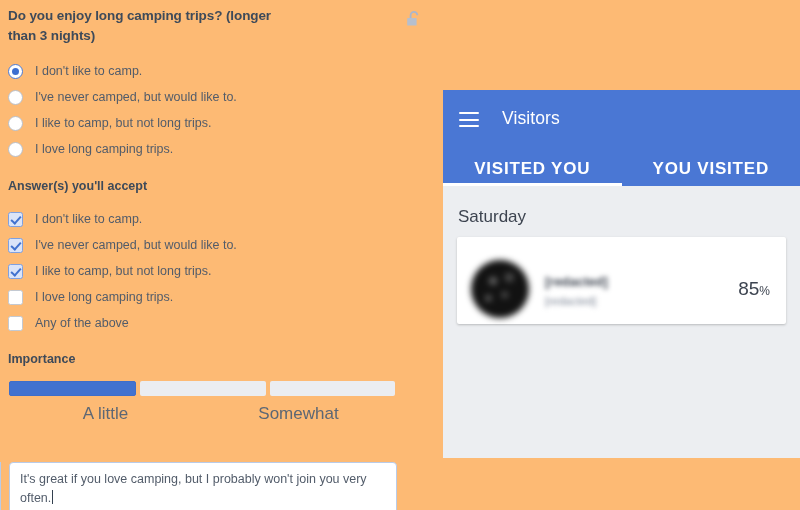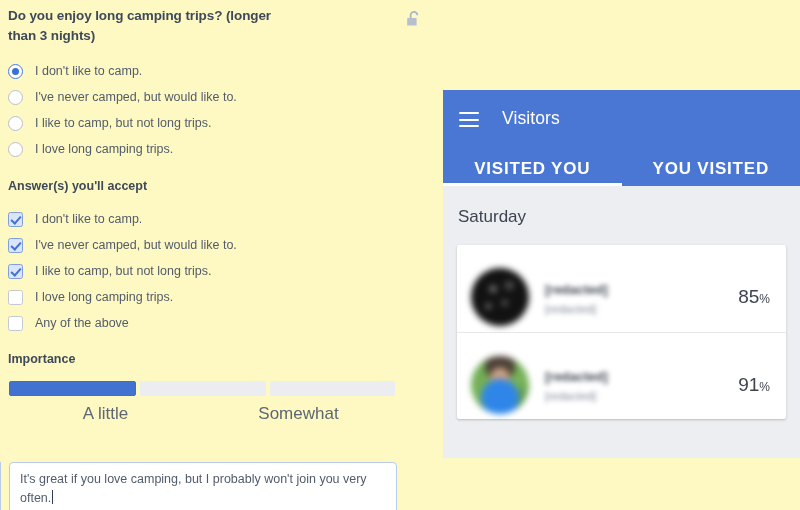--- a/index.html
+++ b/index.html
@@ -4,21 +4,21 @@
 <title>Survey question and Visitors panel</title>
 <style>
   * { box-sizing: border-box; }
   html, body {
     margin: 0; padding: 0;
     width: 800px; height: 510px;
     background: #ffffff;
     font-family: "Liberation Sans", sans-serif;
     overflow: hidden;
   }
-  #root { position: relative; width: 800px; height: 510px; background: #fef9c3; }
+  #root { position: relative; width: 800px; height: 510px; background: #fdba74; }
 
   
   .survey { position: absolute; left: 0; top: 0; width: 440px; height: 510px; }
 
   .q-title {
     position: absolute; left: 8px; top: 6px; width: 290px;
     font-size: 13.5px; font-weight: bold; color: #3e4a59;
     line-height: 20px; letter-spacing: -0.1px;
   }
 
@@ -106,21 +106,21 @@
   .tabs { height: 35px; background: #4a77d4; display: flex; position: relative; }
   .tab {
     flex: 1 1 0; display: flex; align-items: center; justify-content: center;
     font-size: 17px; font-weight: bold; color: #fff; letter-spacing: .8px;
   }
   .tab.inactive { color: #ffffff; }
   .tab-underline {
     position: absolute; left: 0; bottom: 0; width: 50%; height: 3px; background: #ffffff;
   }
   .day-head {
-    padding: 21px 0 18px 15px; font-size: 17px; color: #3d4450;
+    padding: 21px 0 10px 15px; font-size: 17px; color: #3d4450;
   }
   .card {
     margin: 0 14px; background: #fff; border-radius: 2px;
     box-shadow: 0 1px 2.5px rgba(0,0,0,.22);
   }
   .vrow { display: flex; align-items: center; height: 87px; padding: 17px 16px 0 14px; }
   .vrow + .vrow { border-top: 1px solid #e6e8eb; }
   .avatar {
     width: 58px; height: 58px; border-radius: 50%; flex: 0 0 auto;
     filter: blur(3.4px); background: #2a2a2a;
@@ -252,25 +252,17 @@
 
       <div class="vrow">
         <div class="avatar a1"></div>
         <div class="vinfo">
           <div><span class="vname">[redacted]</span></div>
           <div class="vmeta">[redacted]</div>
         </div>
         <div class="vpct"><span>85</span><span class="sym">%</span></div>
       </div>
 
-      <div class="vrow">
-        <div class="avatar a2"></div>
-        <div class="vinfo">
-          <div><span class="vname">[redacted]</span></div>
-          <div class="vmeta">[redacted]</div>
-        </div>
-        <div class="vpct"><span>91</span><span class="sym">%</span></div>
-      </div>
 
     </div>
   </div>
 
 </div>
 
 </body></html>

